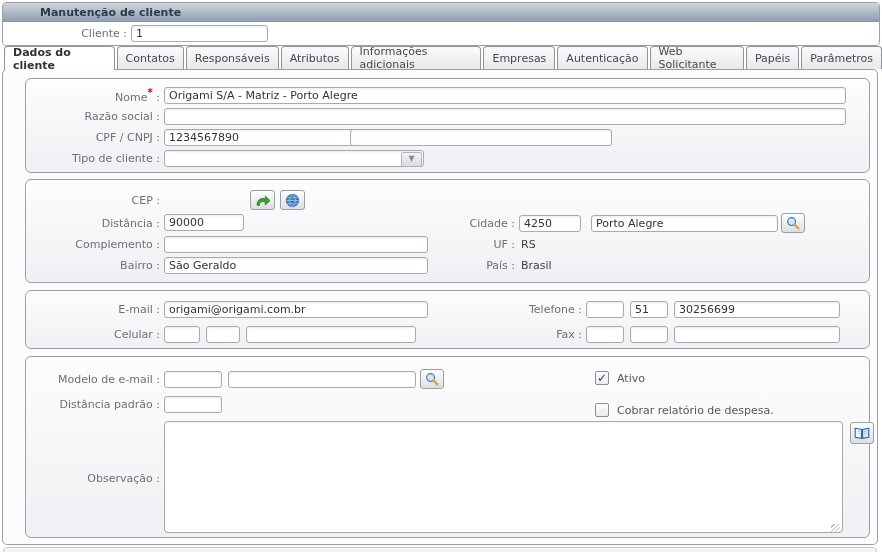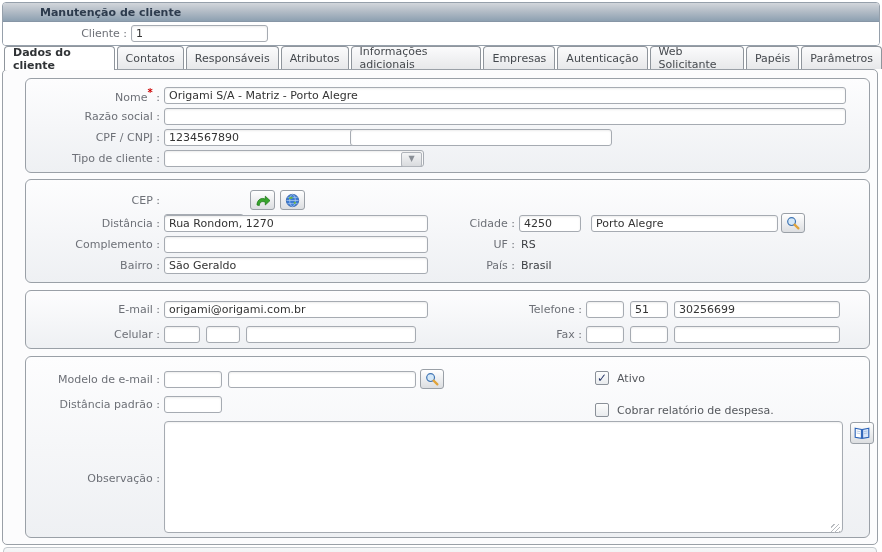--- a/index.html
+++ b/index.html
@@ -110,21 +110,20 @@
               <ellipse cx="8" cy="8" rx="3" ry="6.4" fill="none" stroke="#bcd4f2" stroke-width="0.7"></ellipse>
               <path d="M1.6 8 h12.8 M2.6 4.6 h10.8 M2.6 11.4 h10.8" stroke="#bcd4f2" stroke-width="0.7" fill="none"></path>
               <path d="M4 5.2 q2.2 -1.8 4.2 -0.8 q0.8 1 -1.2 1.8 q-2.8 0.8 -3 -1 z" fill="#67b346"></path>
               <path d="M9.5 9.5 q1.8 -0.4 2.3 1 q-0.6 1.6 -2.1 1 q-0.8 -1 -0.2 -2 z" fill="#67b346"></path>
             </svg>
           </span>
       </span>
     </div>
     <div class="r" style="top:33px;">
       <span class="lbl">Distância :</span>
-      <input type="text" style="width: 264px;" value="Rua Rondom, 1270">
       <span class="rgroup">
         <span class="rlbl" style="width:169px;">Cidade :</span>
         <input type="text" style="width: 62px; margin-left: 4px;" value="4250">
         <input type="text" style="width: 187px; margin-left: 10px;" value="Porto Alegre">
         <span class="ibtn" style="margin-left:3px;width:24px;">
           <span>
               <svg width="14" height="14" viewBox="0 0 14 14">
                 <circle cx="5.6" cy="5.6" r="3.9" fill="#d4e8f8" stroke="#3f74b3" stroke-width="1.2"></circle>
                 <line x1="8.6" y1="8.6" x2="12.4" y2="12.4" stroke="#e0a33a" stroke-width="2.2" stroke-linecap="round"></line>
               </svg>

